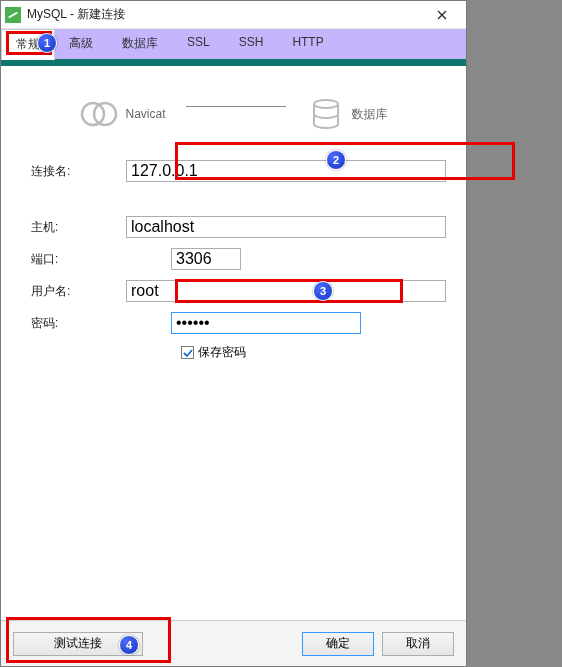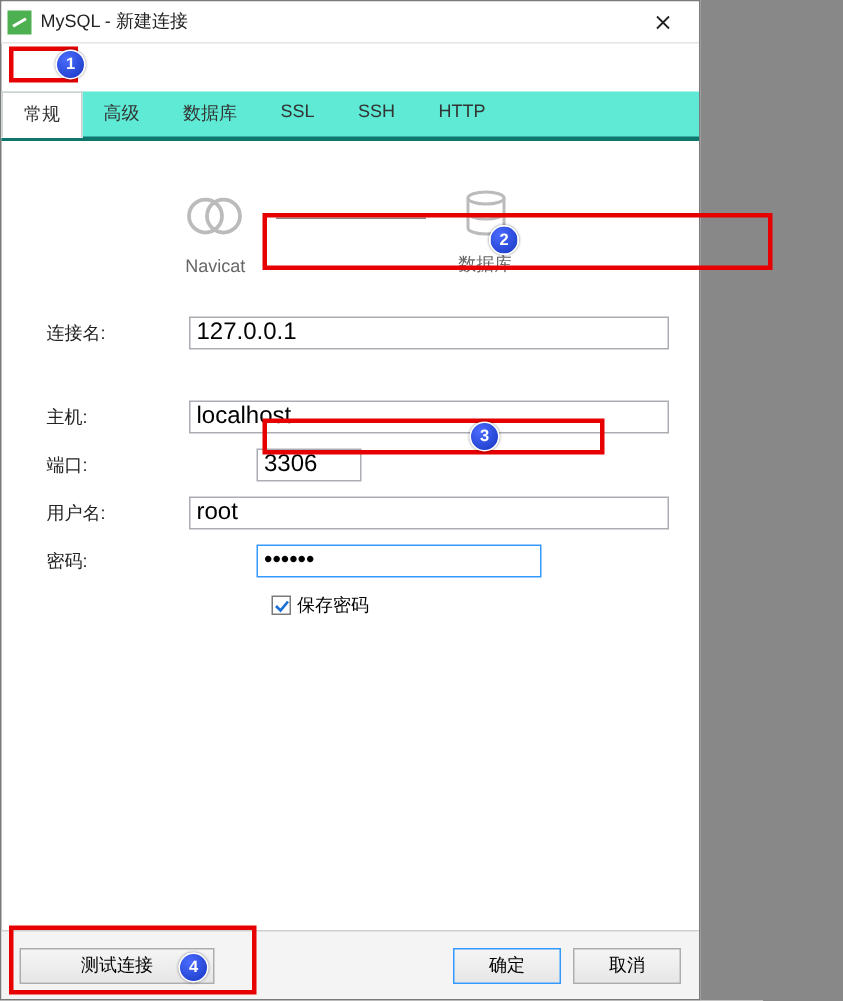--- a/index.html
+++ b/index.html
@@ -4,28 +4,28 @@
 <style>
   * { box-sizing: border-box; margin: 0; padding: 0; font-family: "Microsoft YaHei", "SimSun", sans-serif; font-size: 12px; }
   body { background: #888; }
   .window { width: 467px; height: 667px; background: #fff; border: 1px solid #7a7a7a; display: flex; flex-direction: column; position: relative; }
   .titlebar { height: 28px; background: #fff; border-bottom: 1px solid #e5e5e5; display: flex; align-items: center; padding: 0 4px; }
   .app-icon { width: 16px; height: 16px; background: #4caf50; position: relative; margin-right: 6px; display:inline-block;}
   .app-icon::after { content:""; position:absolute; left:3px; top:7px; width:10px; height:2px; background:#fff; transform:rotate(-30deg);}
   .title-text { flex: 1; color: #222; }
   .close-btn { width: 40px; height: 28px; display:flex; align-items:center; justify-content:center; font-size:14px; color:#222; cursor:pointer; }
 
-  .tabs { display: flex; border-bottom: 3px solid #0f766e; background:#5eead4;margin-top:32px; }
+  .tabs { display: flex; border-bottom: 7px solid #0f766e; background:#c4b5fd; }
   .tab { padding: 6px 14px; cursor:pointer; color:#333; border-right:1px solid transparent; }
   .tab.active { background:#fff; border:1px solid #d0d0d0; border-bottom:1px solid #fff; margin-bottom:-1px; }
   
   .content { flex:1; position:relative; padding: 20px 20px 0 20px; }
   
   .diagram { display:flex; align-items:center; justify-content:center; gap:20px; margin:8px 0 26px; }
-  .dia-col { display:flex; flex-direction:column; align-items:center; gap:6px; }
+  .dia-col { display:flex; flex-direction:row; align-items:center; gap:6px; }
   .dia-line { width:100px; height:1px; background:#888; margin-top:-16px;}
   .dia-label { color:#666; font-size:12px; }
   
   .form-row { display:flex; align-items:center; margin-bottom:10px; }
   .form-label { width: 150px; padding-left:10px; color:#222; }
   .form-field { flex:1; }
   .text-input { width: 320px; height:22px; border:1px solid #abadb3; padding:1px 4px; font-size:16px; background:#fff; }
   .port-input { width:70px; }
   .save-row { padding-left:160px; margin-top:2px;}
   .checkbox-wrap { display:flex; align-items:center; gap:4px; }

